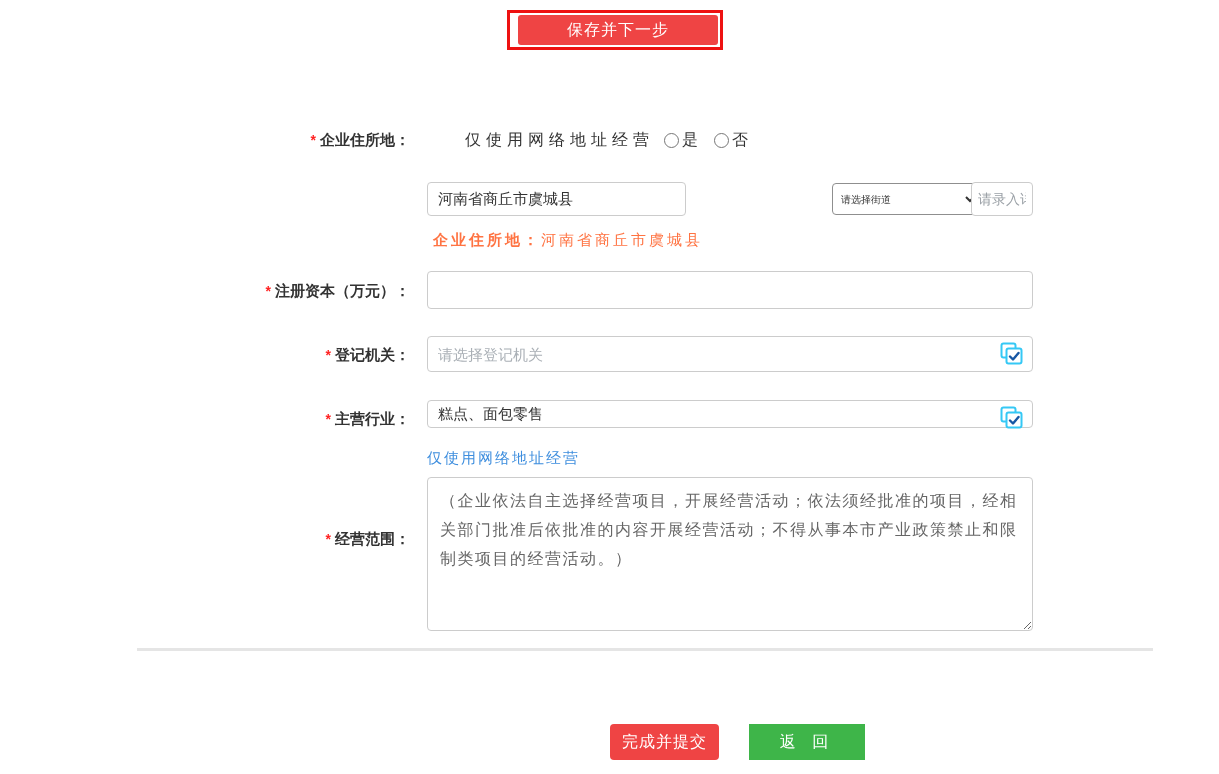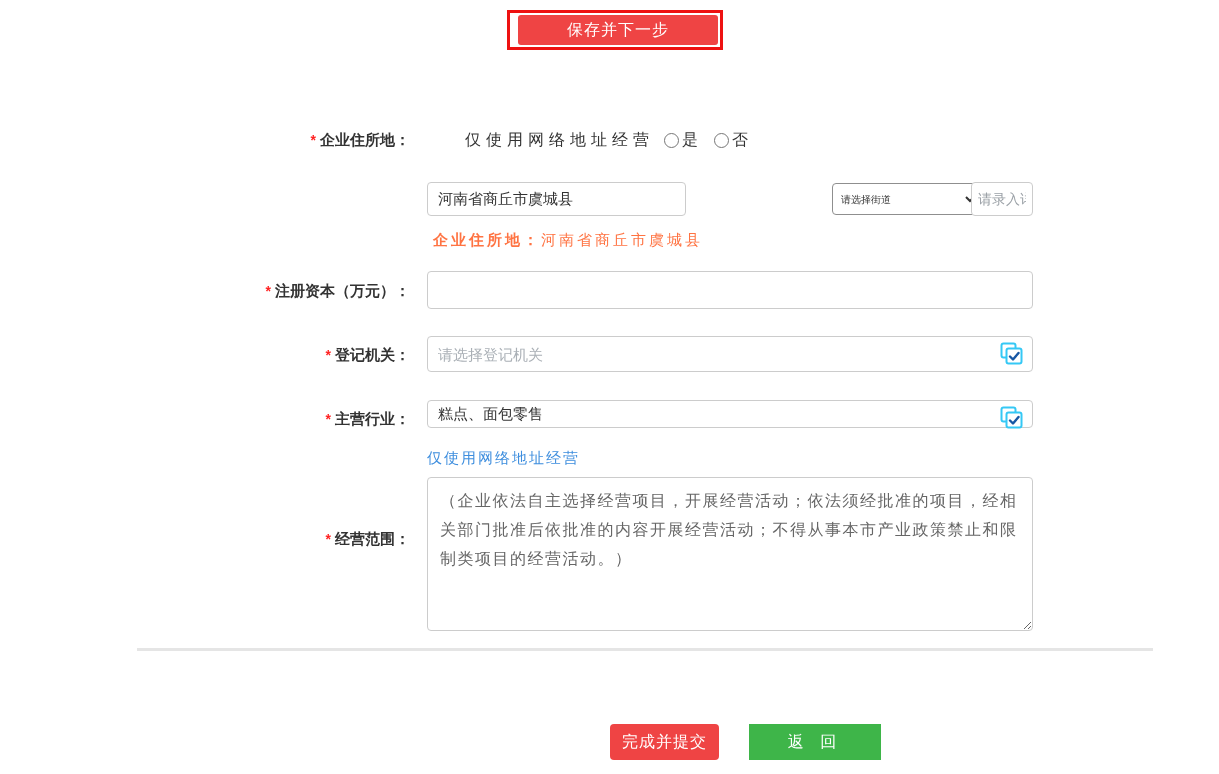--- a/index.html
+++ b/index.html
@@ -85,21 +85,21 @@
     line-height: 29px; letter-spacing: 1.5px; padding: 8px 12px; outline: none;
   }
 
   .divider {
     position: absolute; left: 137px; top: 648px; width: 1016px; height: 3px;
     background: #e5e5e5;
   }
 
   .submit-btn { position: absolute; left: 610px; top: 724px; width: 109px; height: 36px; border-radius: 4px; letter-spacing: 1px; }
   .back-btn {
-    position: absolute; left: 749px; top: 724px; width: 132px; height: 36px;
+    position: absolute; left: 749px; top: 724px; width: 116px; height: 36px;
     border: none; cursor: pointer; background: #3eb549; color: #fff;
     font-size: 16px; font-family: inherit; letter-spacing: 6px;
   }
 </style>
 </head>
 <body>
 
 <div class="page">
 
   <div class="save-wrap">

